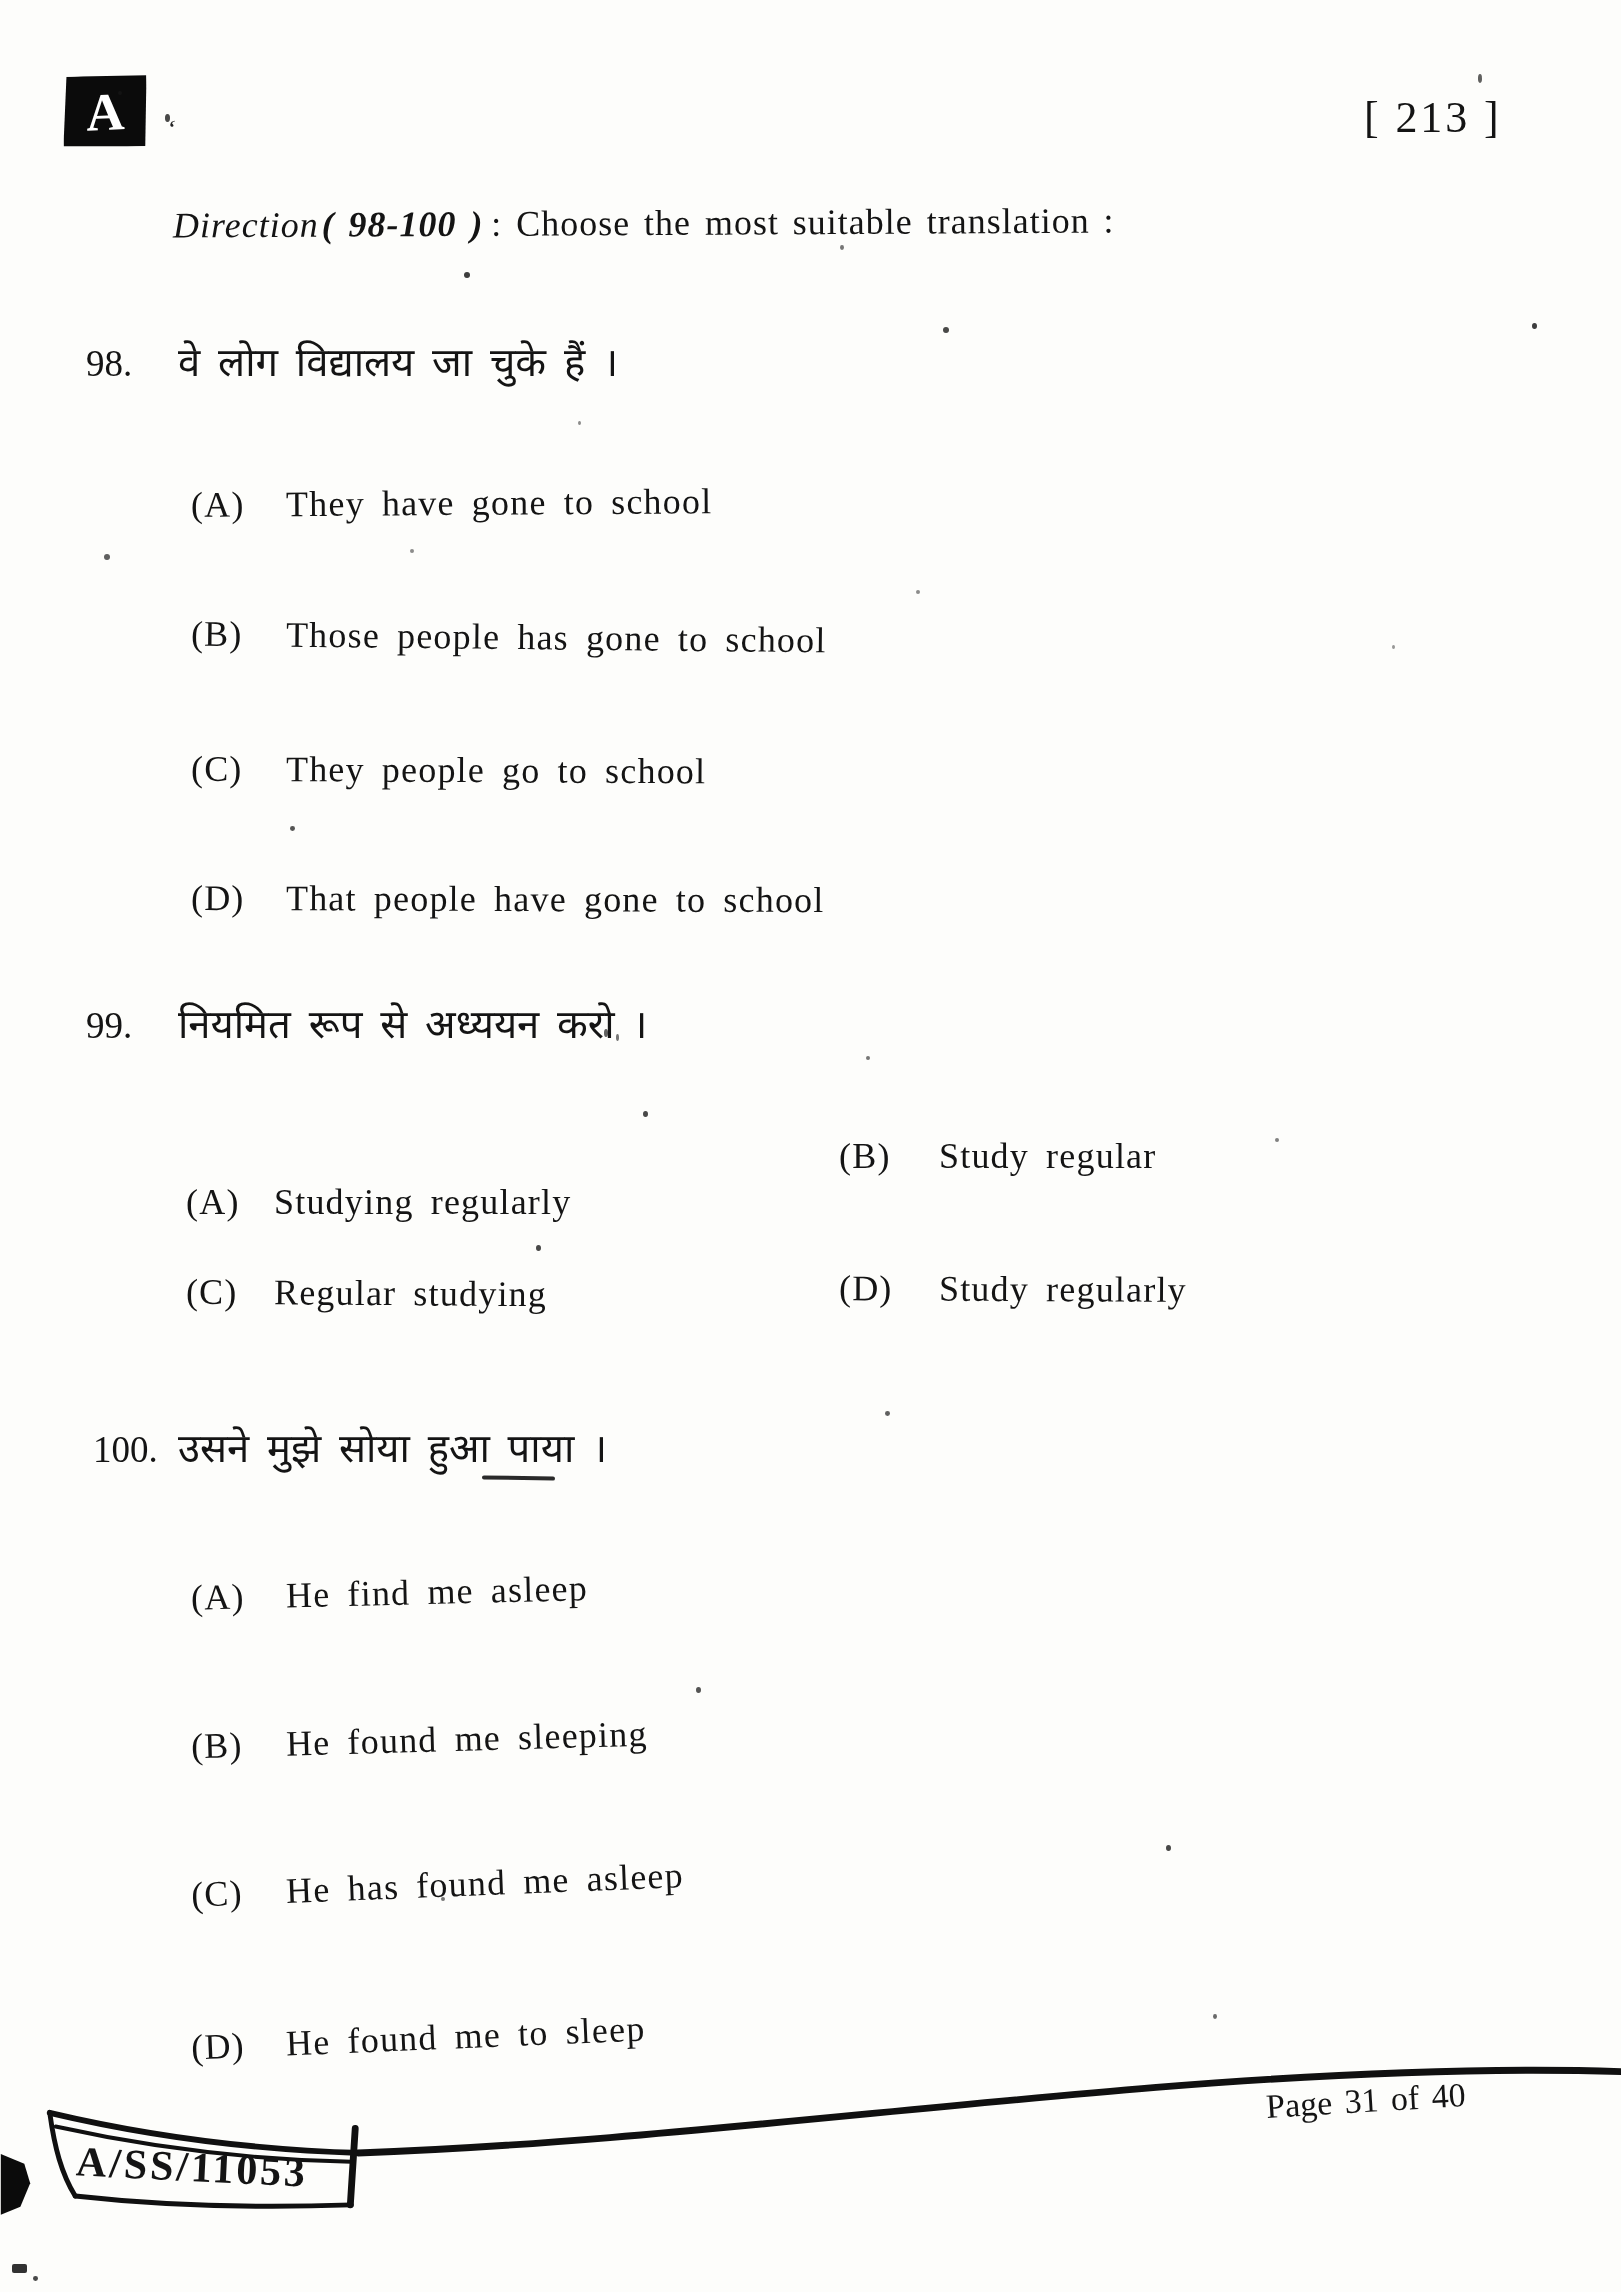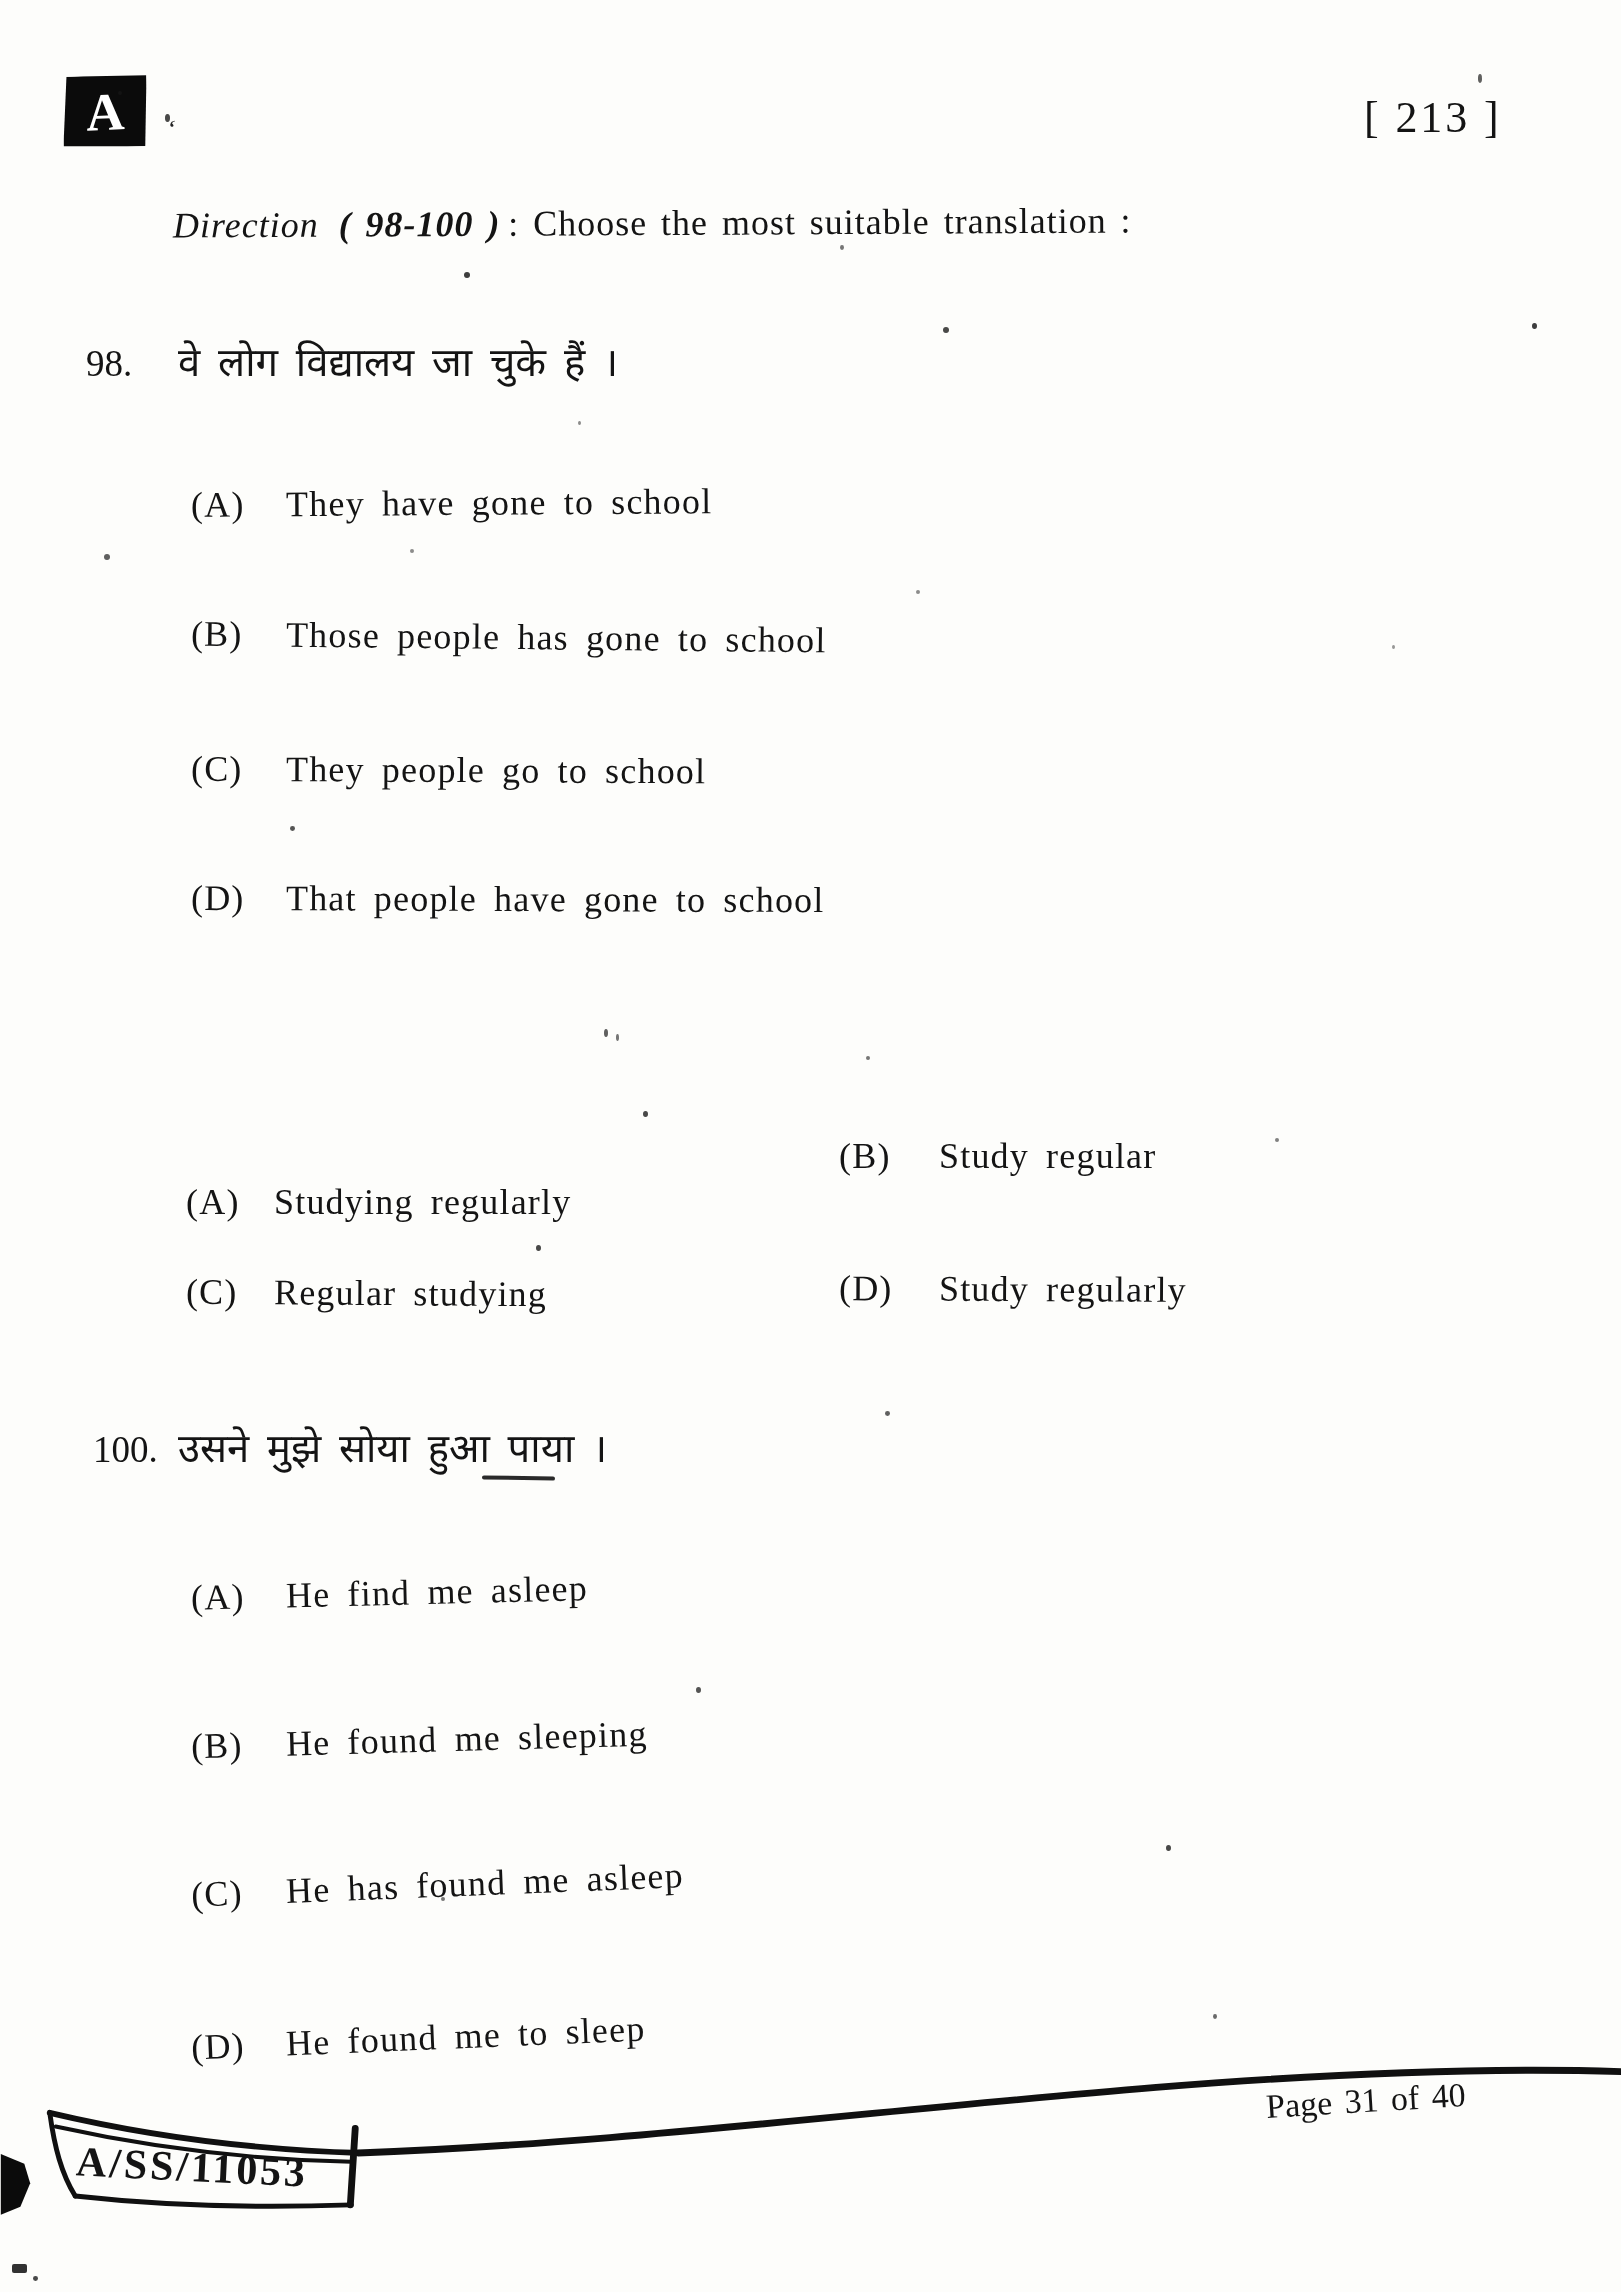--- a/index.html
+++ b/index.html
@@ -15,21 +15,21 @@
     display:flex;align-items:center;justify-content:center;
     transform:rotate(-2.5deg);
     clip-path:polygon(7% 0,100% 3%,95% 100%,0 95%);
   }
   .badge-comma{position:absolute;left:167px;top:114px;font-size:25.5px;color:#222;transform:rotate(10deg);}
   .page-ref{position:absolute;left:1364px;top:92px;font-size:44px;letter-spacing:2.9px;white-space:nowrap;}
 
   
   .direction{position:absolute;left:173px;top:202px;font-size:36px;white-space:nowrap;
     letter-spacing:1px;word-spacing:3.9px;transform:rotate(-0.3deg);}
-  .dir-prefix{font-style:italic;margin-right:20px;}
+  .dir-prefix{font-style:italic;margin-right:3px;}
   .dir-range{font-style:italic;font-weight:700;margin-right:7.8px;}
 
   
   .q{position:absolute;font-size:40px;white-space:nowrap;word-spacing:7.8px;}
   .q-num{display:inline-block;font-size:37px;margin-top:24px;}
   .q98{left:86px;top:318px;}
   .q98 .q-num{width:92px;}
   .q99{left:86px;top:980px;}
   .q99 .q-num{width:92px;}
   .q100{left:93px;top:1404px;}
@@ -91,20 +91,23 @@
   <div class="opt o98b">
     <span class="opt-label">(B)</span><span class="opt-text">Those people has gone to school</span>
   </div>
   <div class="opt o98c">
     <span class="opt-label">(C)</span><span class="opt-text">They people go to school</span>
   </div>
   <div class="opt o98d">
     <span class="opt-label">(D)</span><span class="opt-text">That people have gone to school</span>
   </div>
 
+  <div class="q q99">
+    <span class="q-num">99.</span><span class="q-text">नियमित रूप से अध्ययन करो ।</span>
+  </div>
   <div class="opt o99a">
     <span class="opt-label">(A)</span><span class="opt-text">Studying regularly</span>
   </div>
   <div class="opt o99b">
     <span class="opt-label">(B)</span><span class="opt-text">Study regular</span>
   </div>
   <div class="opt o99c">
     <span class="opt-label">(C)</span><span class="opt-text">Regular studying</span>
   </div>
   <div class="opt o99d">

